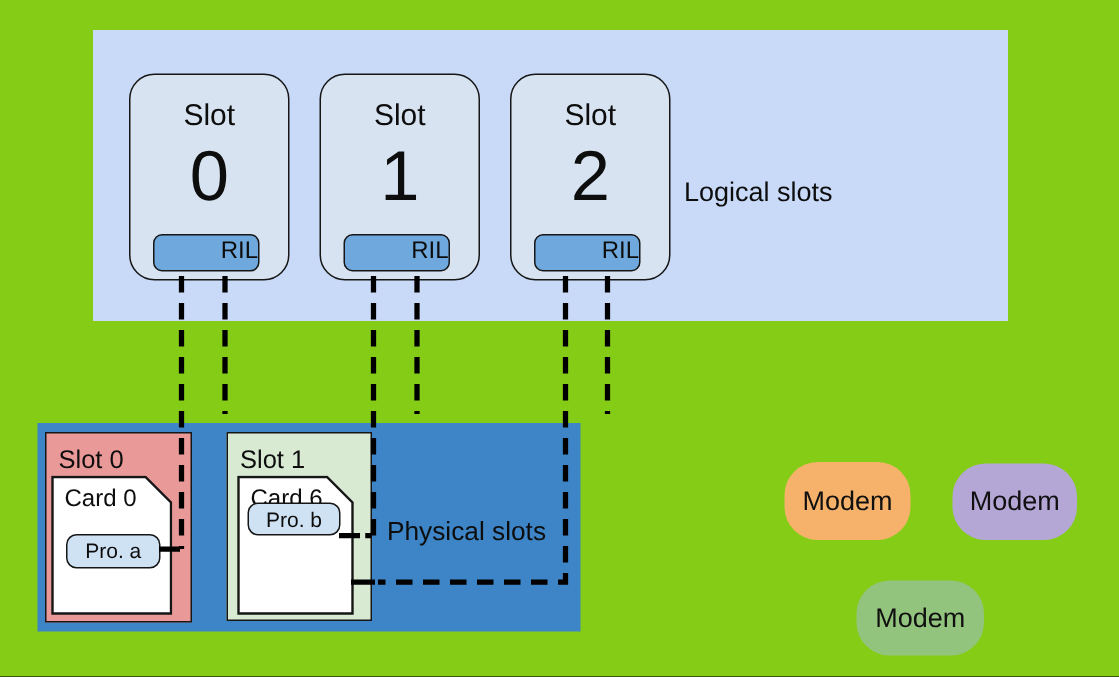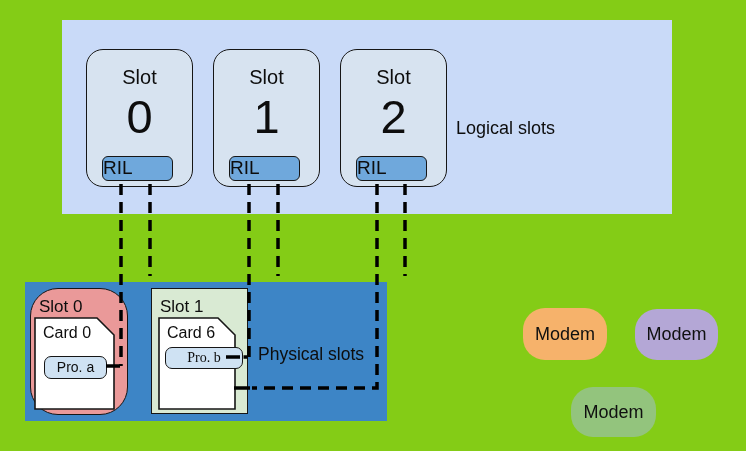--- a/index.html
+++ b/index.html
@@ -13,40 +13,40 @@
   .slot-card{
     top:29px;width:107px;height:138px;background:#d7e3f0;
     border:1.6px solid #161616;border-radius:17px;box-sizing:border-box;
   }
   .slot-card.s0{left:24px;} .slot-card.s1{left:151px;} .slot-card.s2{left:278px;}
   .slot-word{left:0;top:16px;width:100%;text-align:center;font-size:20px;}
   .slot-num{left:0;top:42px;width:100%;text-align:center;font-size:47px;line-height:1.05;}
   .ril{
     left:15px;top:106px;width:71px;height:25px;background:#6fa8dc;
     border:1.6px solid #161616;border-radius:6px;box-sizing:border-box;
-    font-size:19px;text-align:left;line-height:22px;
+    font-size:16px;text-align:right;line-height:22px;
   }
   .logical-label{left:394px;top:98px;font-size:18px;line-height:20px;}
   
   .physical{left:25px;top:282px;width:362px;height:139px;background:#3d85c6;}
   .pslot{
     top:6px;border:1.6px solid #161616;box-sizing:border-box;
   }
-  .pslot.pink{left:5px;width:98px;height:127px;background:#ea9999;border-radius:28px;}
+  .pslot.pink{left:5px;width:98px;height:127px;background:#ea9999;}
   .pslot.green{left:126px;width:97px;height:126px;background:#d9ead3;}
   .pslot-label{left:8px;top:8px;font-size:17px;}
   .card-wrap{left:3px;top:28px;}
   .pslot.green .card-wrap{left:6px;}
   .card-label{left:9px;top:7px;font-size:16px;}
   .profile{
     background:#cfe2f3;border:1.5px solid #161616;border-radius:7px;box-sizing:border-box;
     font-size:14px;text-align:center;
   }
   .pro-a{left:10px;top:39px;width:63px;height:23px;line-height:21px;text-align:center;}
-  .pro-b{left:7px;top:30px;width:78px;height:22px;line-height:20px;font-family:Liberation Serif, serif;}
+  .pro-b{left:7px;top:18px;width:62px;height:22px;line-height:20px;}
   .pro-c{left:7px;top:62px;width:62px;height:22px;line-height:20px;}
   .physical-label{left:233px;top:62px;font-size:17.5px;}
   
   .modem{
     border-radius:22px;display:flex;align-items:center;justify-content:center;
     font-size:18px;color:#101010;
   }
   .modem.m0{left:523px;top:308px;width:84px;height:52px;background:#f6b26b;}
   .modem.m1{left:635px;top:309px;width:83px;height:51px;background:#b4a7d6;}
   .modem.m2{left:571px;top:387px;width:85px;height:50px;background:#93c47d;}

